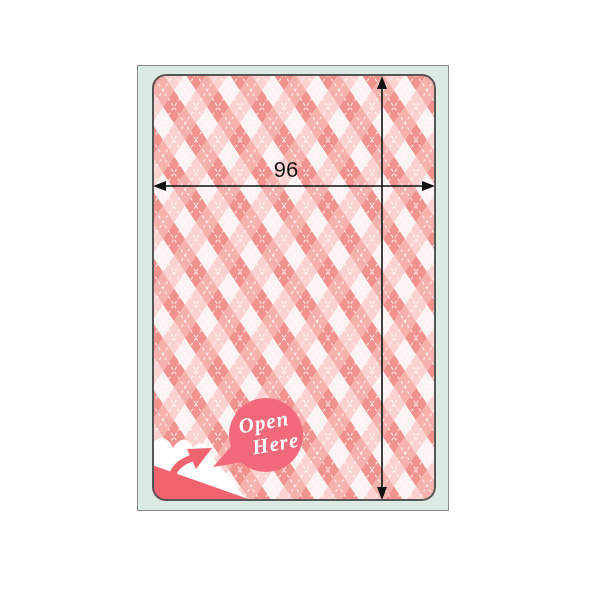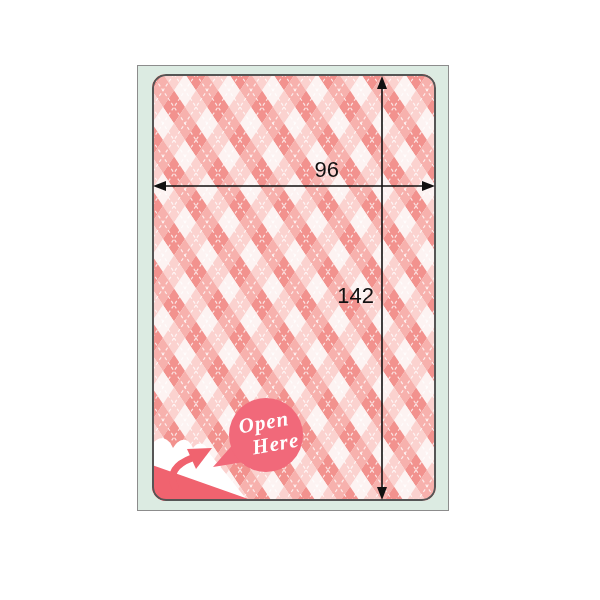--- a/index.html
+++ b/index.html
@@ -32,21 +32,21 @@
   }
   .badge-line1{position:absolute;left:2px;top:14px;width:70px;font-size:21px;font-weight:700;letter-spacing:1px;}
   .badge-line2{position:absolute;left:10px;top:37px;width:70px;font-size:21px;font-weight:700;letter-spacing:1px;}
 
   
   .dims-svg{position:absolute;left:0;top:0;width:600px;height:600px;pointer-events:none;}
   .dim-number{
     position:absolute;color:#111111;font-size:22px;font-weight:500;
     font-family:"Liberation Sans",sans-serif;
   }
-  .dim-width{left:279px;top:157px;width:60px;text-align:right;}
+  .dim-width{left:256px;top:157px;width:60px;text-align:center;}
   .dim-height{left:318px;top:283px;width:56px;text-align:right;}
 
   .unit-note{
     position:absolute;left:378px;top:519px;width:120px;
     color:#111111;font-size:20px;font-weight:700;letter-spacing:-0.5px;
     font-family:"Liberation Sans","DejaVu Sans",sans-serif;
   }
 </style>
 </head>
 <body>
@@ -123,16 +123,15 @@
       <polygon points="435,186 422,181 422,191" fill="#111111"></polygon>
     </g>
     <g>
       <line x1="382" y1="86" x2="382" y2="490" stroke="#111111" stroke-width="1.6"></line>
       <polygon points="382,76 377,89 387,89" fill="#111111"></polygon>
       <polygon points="382,500 377,487 387,487" fill="#111111"></polygon>
     </g>
   </svg>
 
   <div class="dim-number dim-width">96</div>
-  <div class="dim-number dim-height">142</div>
 
 
 </div>
 
 </body></html>

